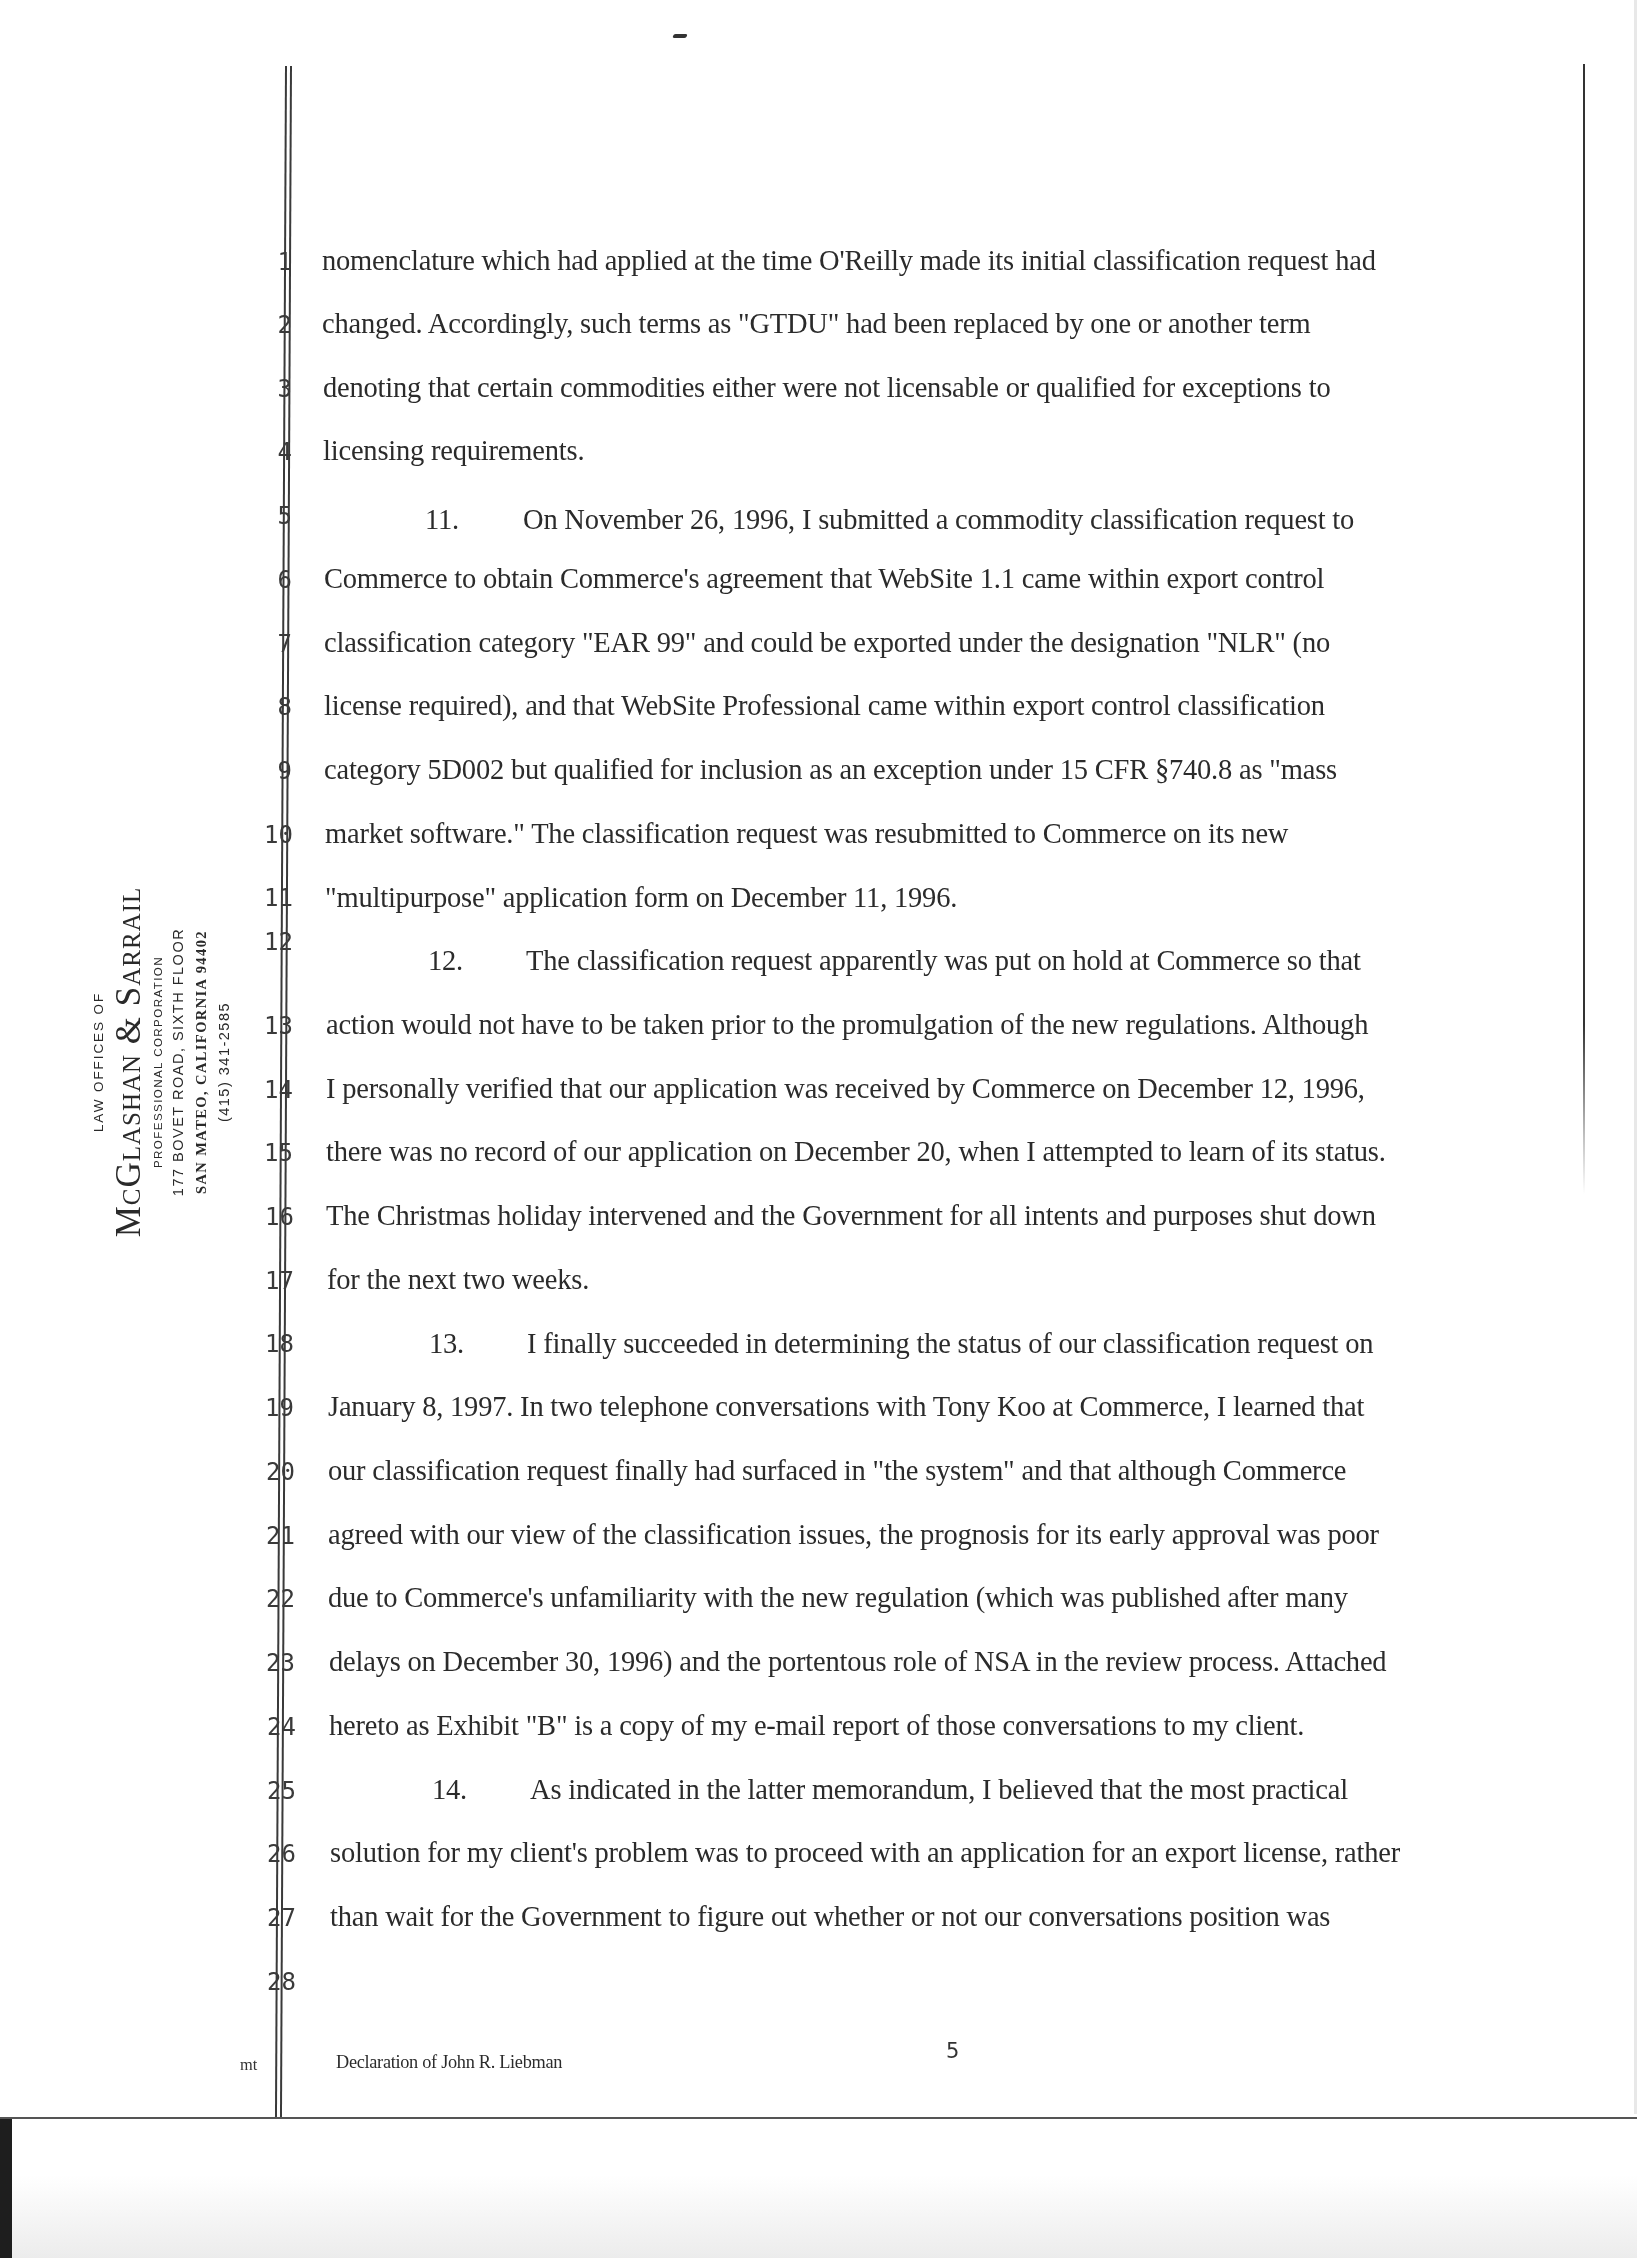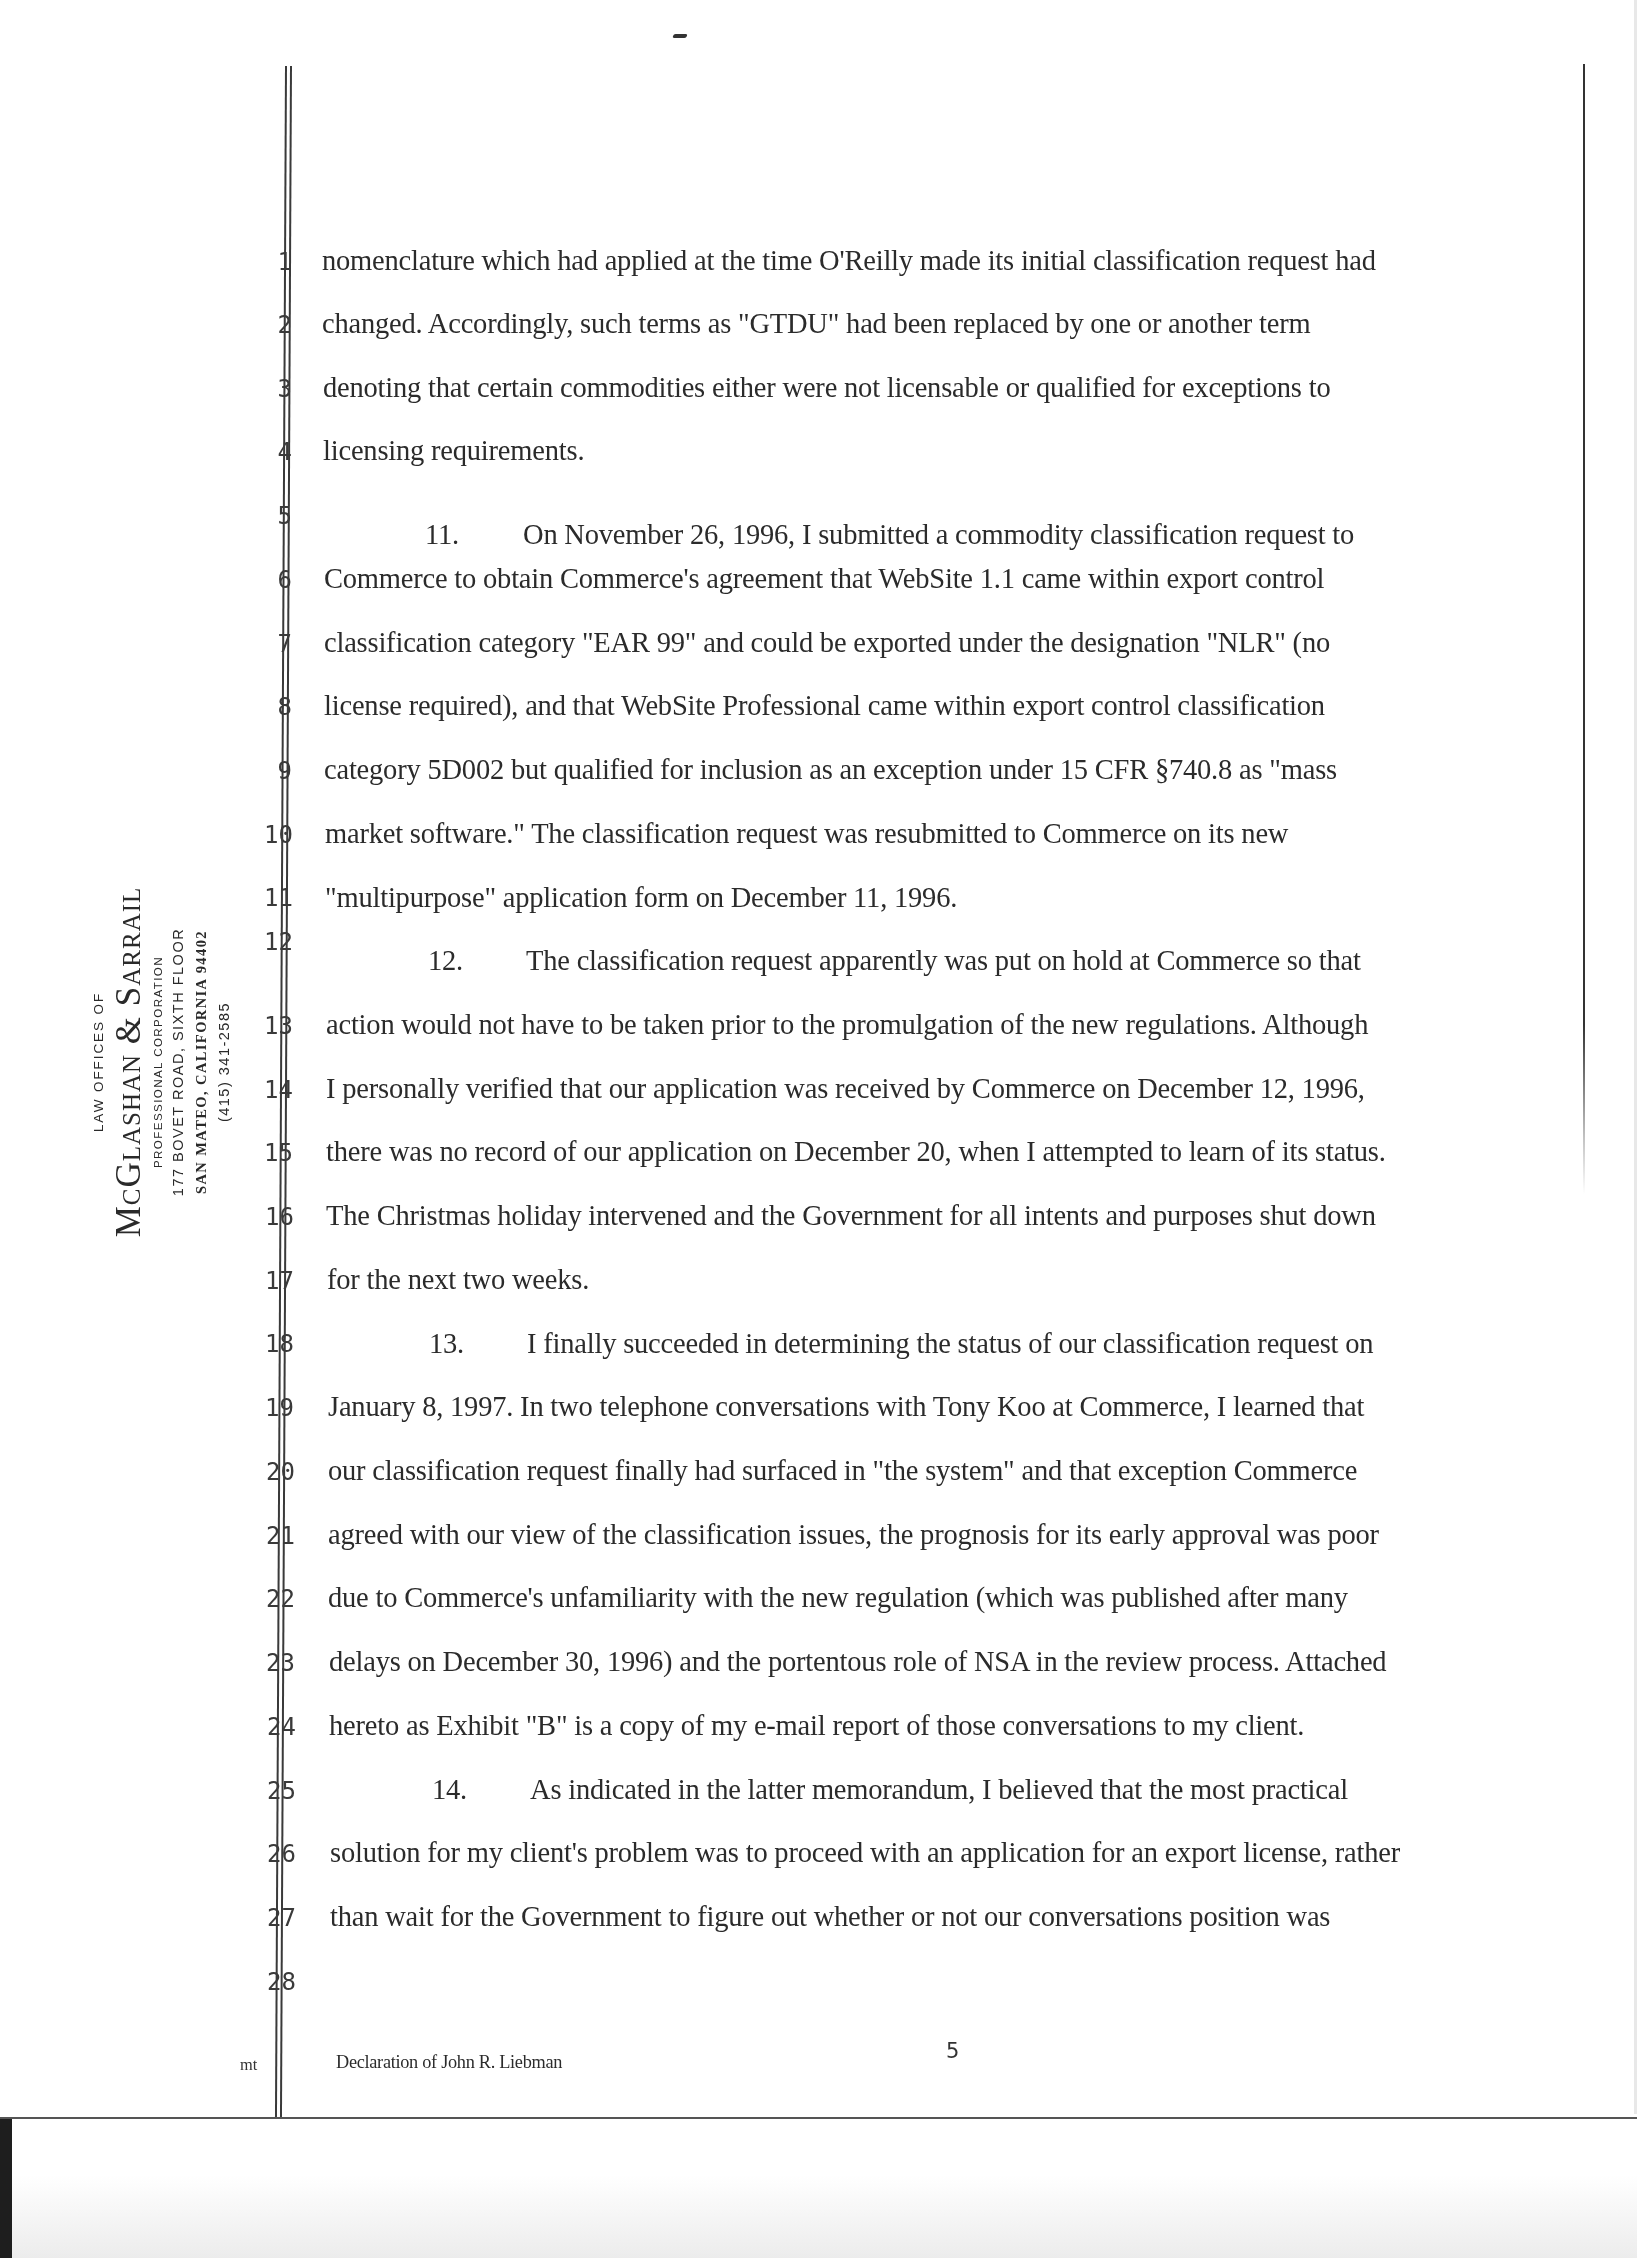--- a/index.html
+++ b/index.html
@@ -106,38 +106,38 @@
     <div class="line-no" style="left:238px;top:1904px">27</div>
     <div class="line-no" style="left:238px;top:1968px">28</div>
   </div>
 
   <div>
     <div class="tline" style="left:322px;top:245px"><span>nomenclature which had applied at the time O'Reilly made its initial classification request had</span></div>
     <div class="tline" style="left:322px;top:308px"><span>changed.  Accordingly, such terms as "GTDU" had been replaced by one or another term</span></div>
     <div class="tline" style="left:323px;top:372px"><span>denoting that certain commodities either were not licensable or qualified for exceptions to</span></div>
     <div class="tline" style="left:323px;top:435px"><span>licensing requirements.</span></div>
 
-    <div class="tline" style="left:425px;top:519px"><span class="para-num">11.</span><span>On November 26, 1996, I submitted a commodity classification request to</span></div>
+    <div class="tline" style="left:425px;top:504px"><span class="para-num">11.</span><span>On November 26, 1996, I submitted a commodity classification request to</span></div>
     <div class="tline" style="left:324px;top:563px"><span>Commerce to obtain Commerce's agreement that WebSite 1.1 came within export control</span></div>
     <div class="tline" style="left:324px;top:627px"><span>classification category "EAR 99" and could be exported under the designation "NLR" (no</span></div>
     <div class="tline" style="left:324px;top:690px"><span>license required), and that WebSite Professional came within export control classification</span></div>
     <div class="tline" style="left:324px;top:754px"><span>category 5D002 but qualified for inclusion as an exception under 15 CFR §740.8 as "mass</span></div>
     <div class="tline" style="left:325px;top:818px"><span>market software."  The classification request was resubmitted to Commerce on its new</span></div>
     <div class="tline" style="left:325px;top:882px"><span>"multipurpose" application form on December 11, 1996.</span></div>
 
     <div class="tline" style="left:428px;top:945px"><span class="para-num">12.</span><span>The classification request apparently was put on hold at Commerce so that</span></div>
     <div class="tline" style="left:326px;top:1009px"><span>action would not have to be taken prior to the promulgation of the new regulations.  Although</span></div>
     <div class="tline" style="left:326px;top:1073px"><span>I personally verified that our application was received by Commerce on December 12, 1996,</span></div>
     <div class="tline" style="left:326px;top:1136px"><span>there was no record of our application on December 20, when I attempted to learn of its status.</span></div>
     <div class="tline" style="left:326px;top:1200px"><span>The Christmas holiday intervened and the Government for all intents and purposes shut down</span></div>
     <div class="tline" style="left:327px;top:1264px"><span>for the next two weeks.</span></div>
 
     <div class="tline" style="left:429px;top:1328px"><span class="para-num">13.</span><span>I finally succeeded in determining the status of our classification request on</span></div>
     <div class="tline" style="left:328px;top:1391px"><span>January 8, 1997.  In two telephone conversations with Tony Koo at Commerce, I learned that</span></div>
-    <div class="tline" style="left:328px;top:1455px"><span>our classification request finally had surfaced in "the system" and that exception Commerce</span></div>
+    <div class="tline" style="left:328px;top:1455px"><span>our classification request finally had surfaced in "the system" and that although Commerce</span></div>
     <div class="tline" style="left:328px;top:1519px"><span>agreed with our view of the classification issues, the prognosis for its early approval was poor</span></div>
     <div class="tline" style="left:328px;top:1582px"><span>due to Commerce's unfamiliarity with the new regulation (which was published after many</span></div>
     <div class="tline" style="left:329px;top:1646px"><span>delays on December 30, 1996) and the portentous role of NSA in the review process.  Attached</span></div>
     <div class="tline" style="left:329px;top:1710px"><span>hereto as Exhibit "B" is a copy of my e-mail report of those conversations to my client.</span></div>
 
     <div class="tline" style="left:432px;top:1774px"><span class="para-num">14.</span><span>As indicated in the latter memorandum, I believed that the most practical</span></div>
     <div class="tline" style="left:330px;top:1837px"><span>solution for my client's problem was to proceed with an application for an export license, rather</span></div>
     <div class="tline" style="left:330px;top:1901px"><span>than wait for the Government to figure out whether or not our conversations position was</span></div>
   </div>
 

